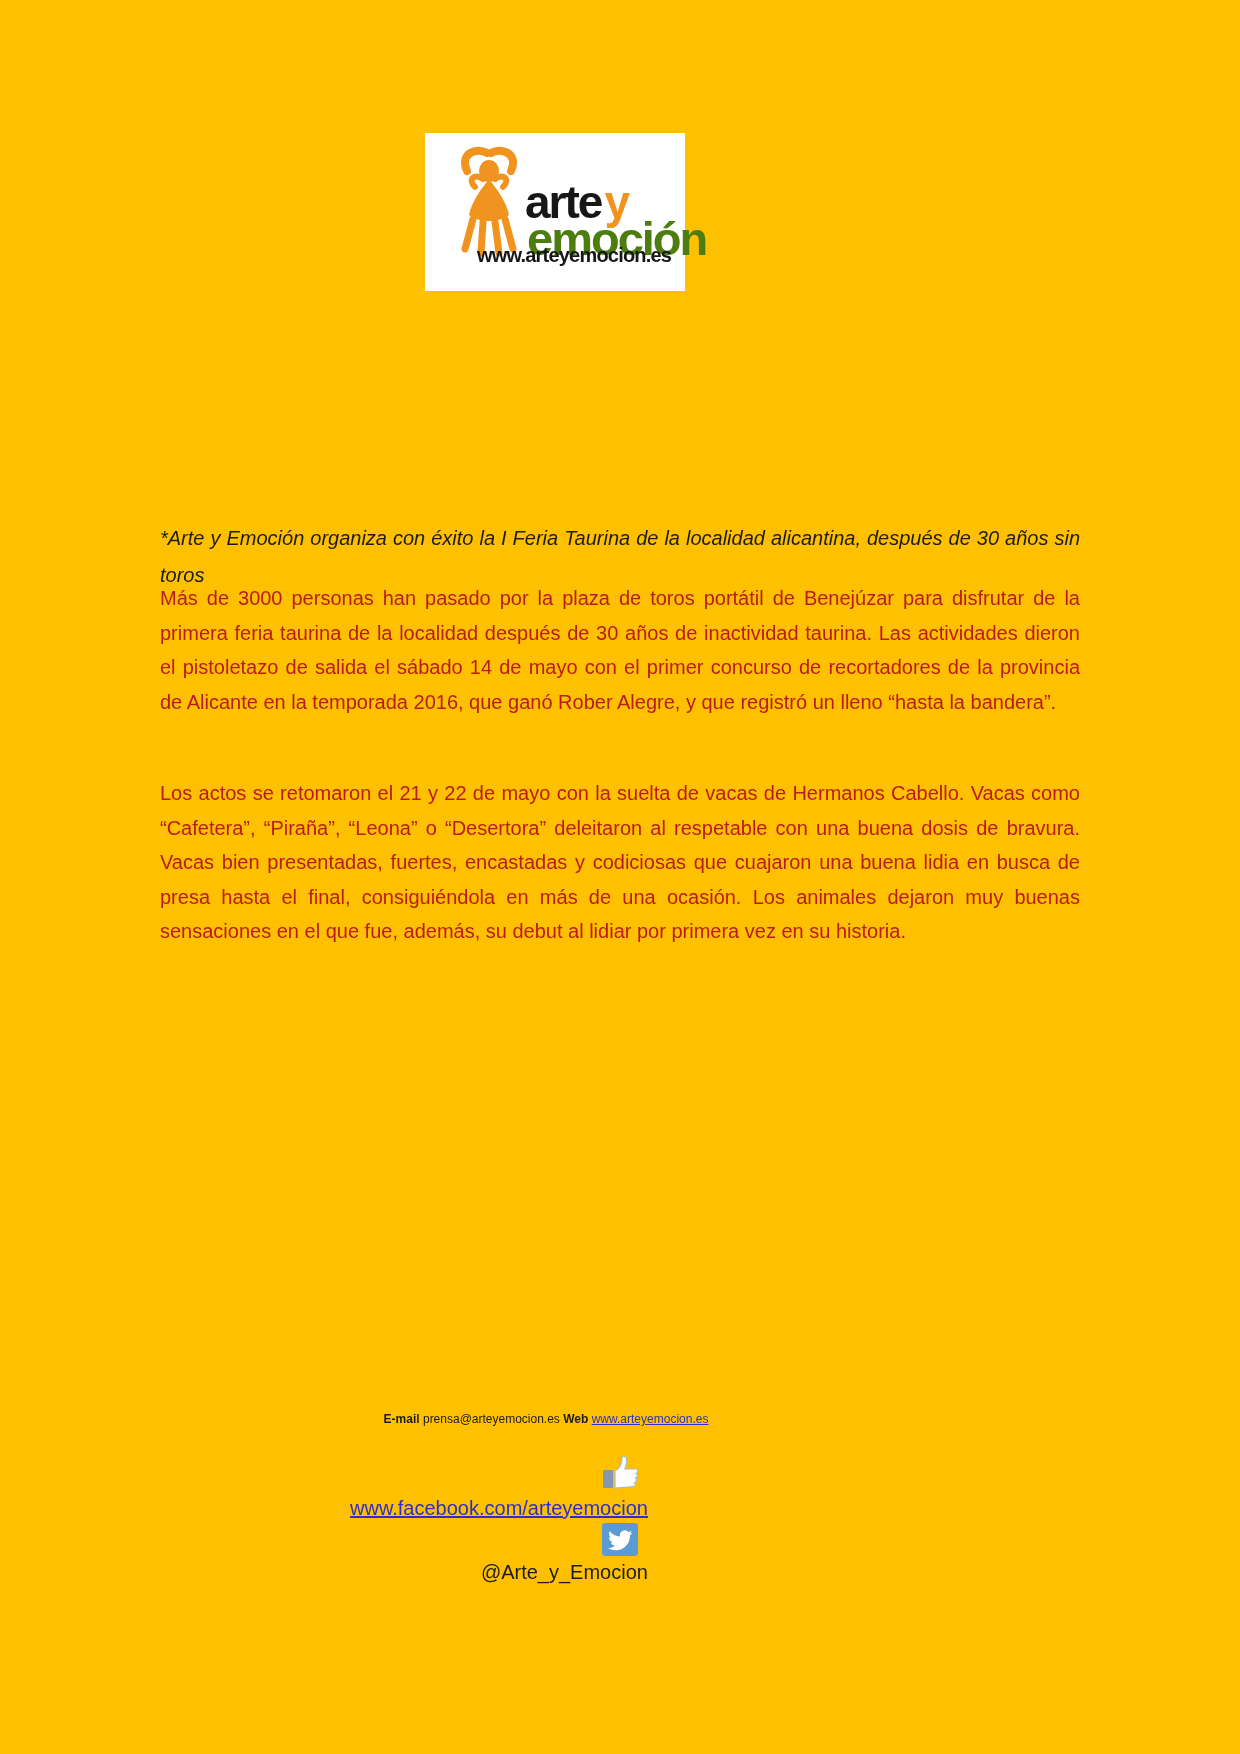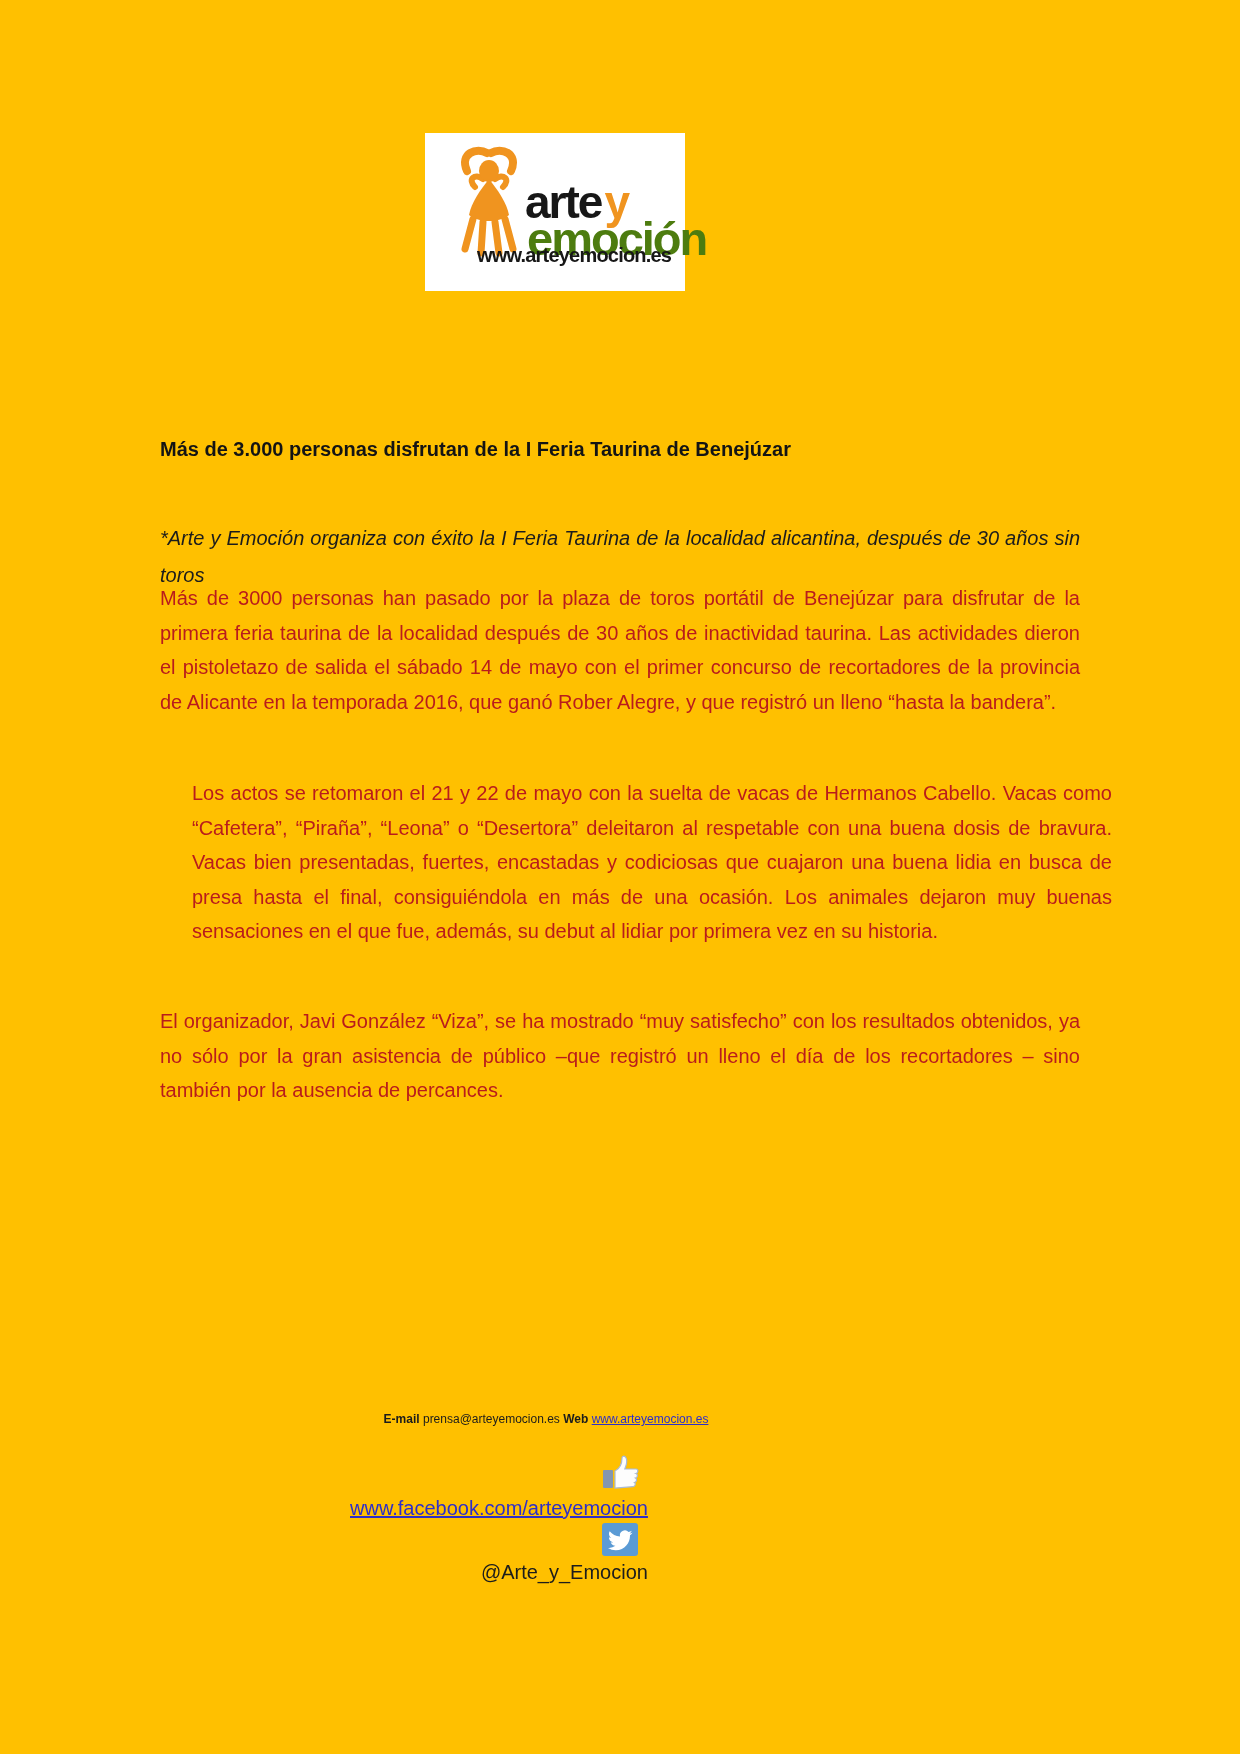--- a/index.html
+++ b/index.html
@@ -48,21 +48,21 @@
     position:absolute;left:160px;top:489px;width:920px;
     font-size:20px;font-style:italic;color:#1c1c1c;
     line-height:37px;text-align:justify;margin-top:31px;
   }
   .para{
     position:absolute;left:160px;width:920px;
     font-size:20px;color:#b91c1c;
     line-height:34.5px;text-align:justify;
   }
   .para1{top:581px;}
-  .para2{top:776px;margin-left:32px;}
+  .para2{top:776px;}
   .para3{top:1004px;}
 
   
   .footer-contact{
     position:absolute;left:86px;top:1412px;width:920px;
     text-align:center;font-size:12px;color:#1c1c1c;white-space:nowrap;
   }
   .bold{font-weight:bold;}
   .link{
     color:#2E2EC9;
@@ -98,29 +98,27 @@
         </g>
         <ellipse cx="36" cy="26" rx="10" ry="11" fill="#F0941F"></ellipse>
         <path d="M36 34 C28 44 18 58 16 70 C26 78 46 78 56 70 C54 58 44 44 36 34 Z" fill="#F0941F"></path>
       </svg>
     </span>
     <div class="logo-row1"><span>arte</span><span class="logo-y">y</span></div>
     <div class="logo-row2">emoción</div>
     <div class="logo-url">www.arteyemocion.es</div>
   </div>
 
-  <div class="title">Más de 3.000 personas disfrutan de la I Feria Taurina de Benejúzar</div>
 
   <div class="subtitle">*Arte y Emoción organiza con éxito la I Feria Taurina de la localidad alicantina, después de 30 años sin toros</div>
 
   <div class="para para1">Más de 3000 personas han pasado por la plaza de toros portátil de Benejúzar para disfrutar de la primera feria taurina de la localidad después de 30 años de inactividad taurina. Las actividades dieron el pistoletazo de salida el sábado 14 de mayo con el primer concurso de recortadores de la provincia de Alicante en la temporada 2016, que ganó Rober Alegre, y que registró un lleno “hasta la bandera”.</div>
 
   <div class="para para2">Los actos se retomaron el 21 y 22 de mayo con la suelta de vacas de Hermanos Cabello. Vacas como “Cafetera”, “Piraña”, “Leona” o “Desertora” deleitaron al respetable con una buena dosis de bravura. Vacas bien presentadas, fuertes, encastadas y codiciosas que cuajaron una buena lidia en busca de presa hasta el final, consiguiéndola en más de una ocasión. Los animales dejaron muy buenas sensaciones en el que fue, además, su debut al lidiar por primera vez en su historia.</div>
 
-  <div class="para para3">El organizador, Javi González “Viza”, se ha mostrado “muy satisfecho” con los resultados obtenidos, ya no sólo por la gran asistencia de público –que registró un lleno el día de los recortadores – sino también por la ausencia de percances.</div>
 
   <div class="footer-contact">
     <span class="bold">E-mail</span>
     <span>prensa@arteyemocion.es</span>
     <span class="bold">Web</span>
     <span class="link">www.arteyemocion.es</span>
   </div>
 
   <div class="footer-social">
     <span class="like-wrap">

